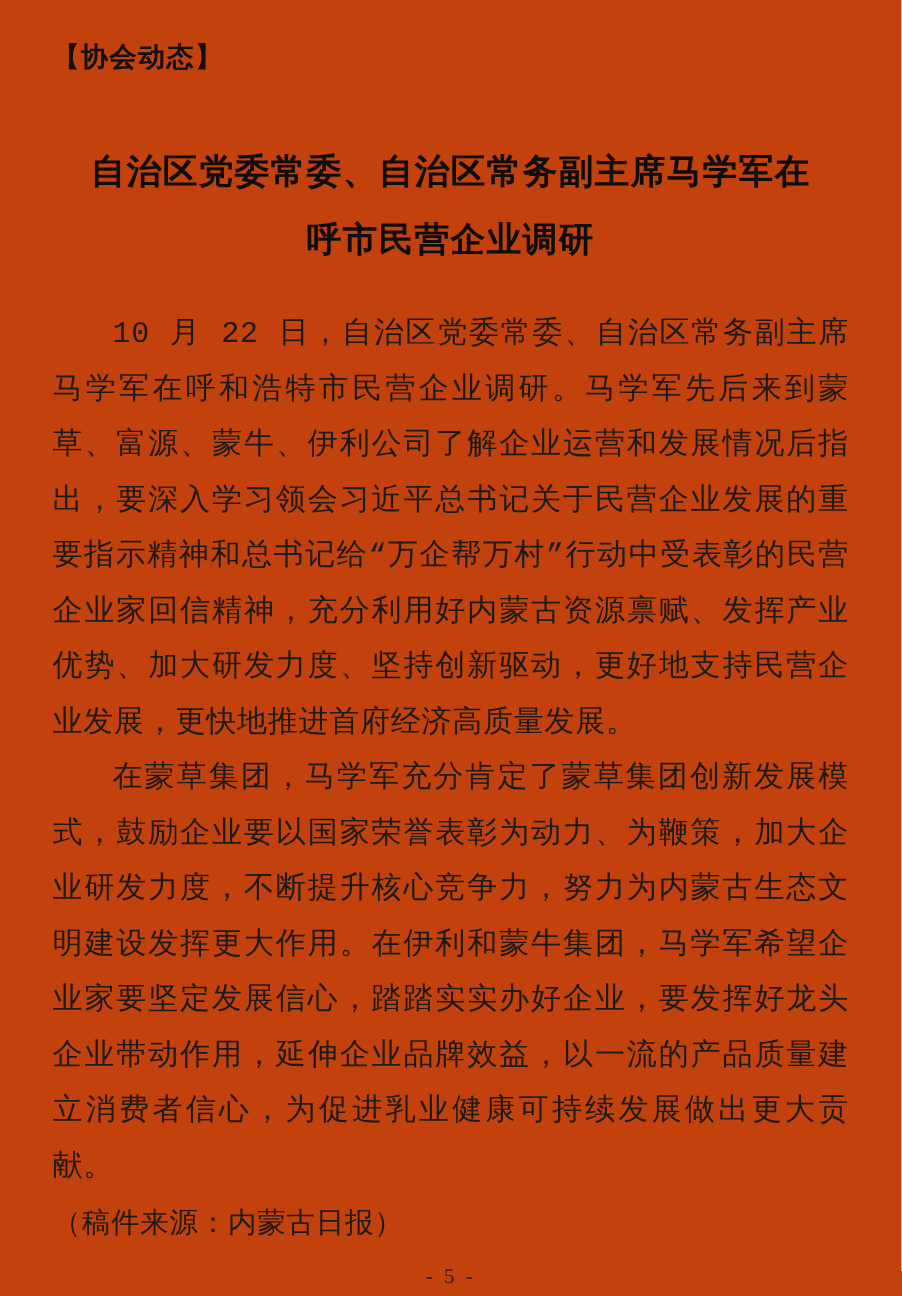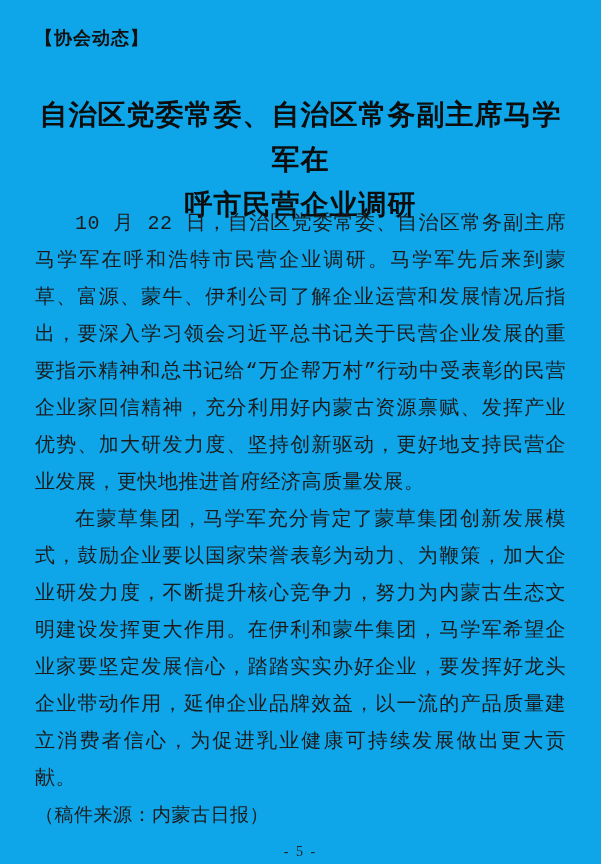--- a/index.html
+++ b/index.html
@@ -4,21 +4,21 @@
 <style>
   html, body {
     margin: 0;
     padding: 0;
     background: #ffffff;
   }
   .page {
     position: relative;
     width: 601px;
     height: 864px;
-    background: #0ea5e9;
+    background: #c2410c;
     color: #1b1b1b;
     font-family: "Liberation Serif", "DejaVu Serif", serif;
     overflow: hidden;
     box-sizing: border-box;
   }
   .section-header {
     position: absolute;
     top: 26px;
     left: 35px;
     font-family: "Liberation Sans", "DejaVu Sans", sans-serif;
@@ -27,21 +27,21 @@
     color: #111111;
     letter-spacing: 1px;
   }
   .article-title {
     position: absolute;
     top: 92px;
     left: 30px;
     right: 30px;
     margin: 0;
     text-align: center;
-    font-size: 28px;
+    font-size: 23px;
     font-weight: 700;
     color: #0d0d0d;
     line-height: 45px;
     letter-spacing: 1px;
   }
   .article-body {
     position: absolute;
     top: 205px;
     left: 35px;
     right: 35px;

